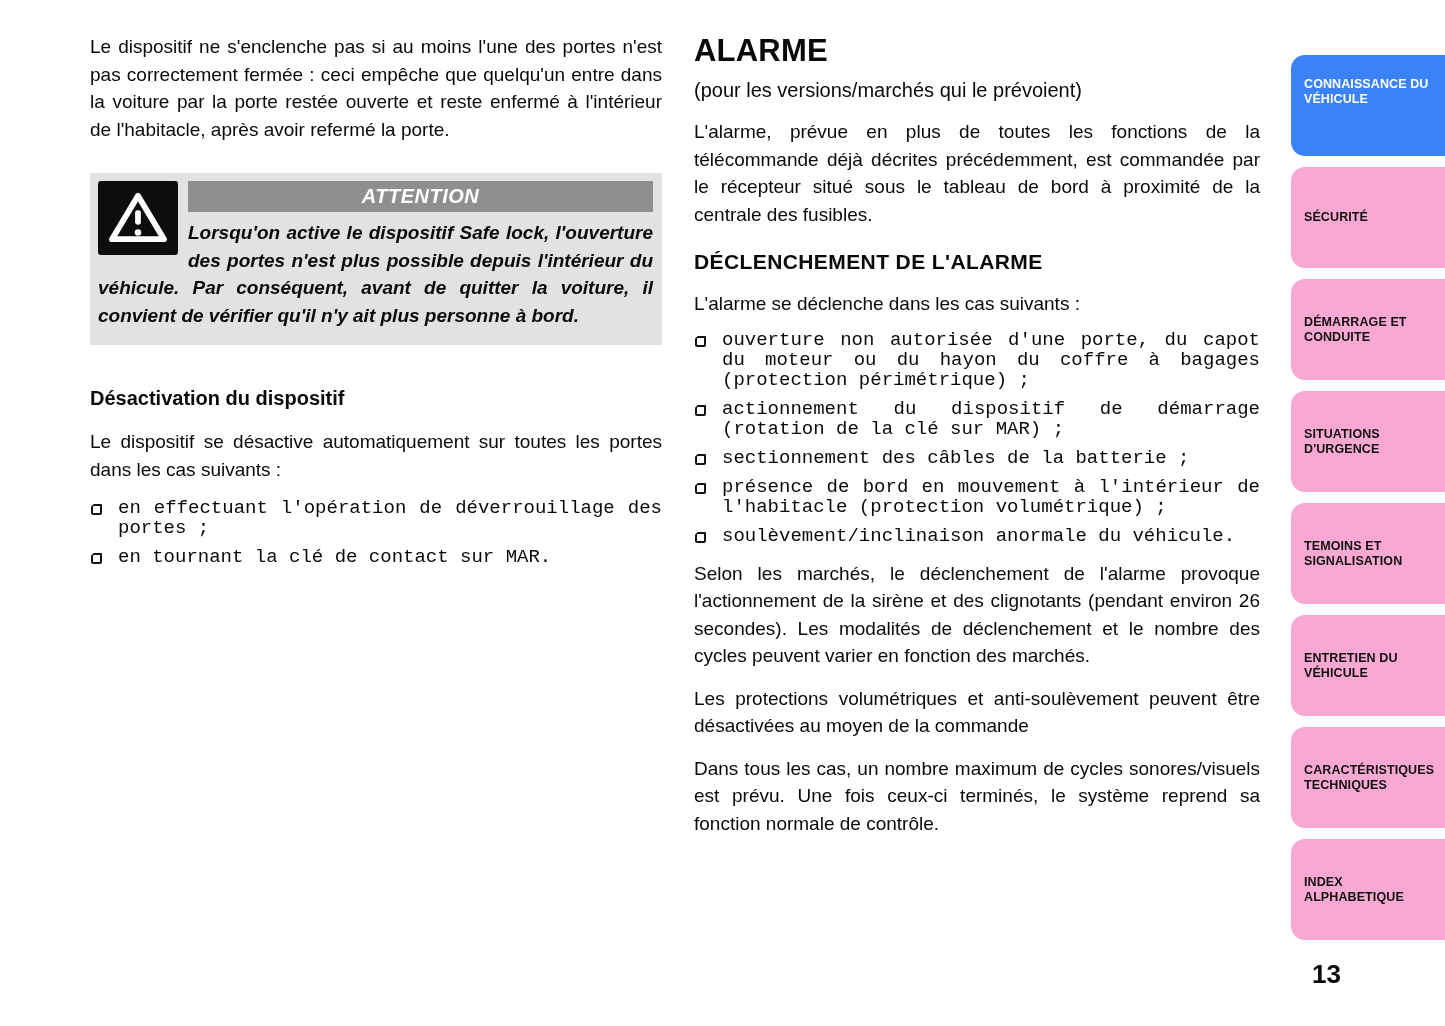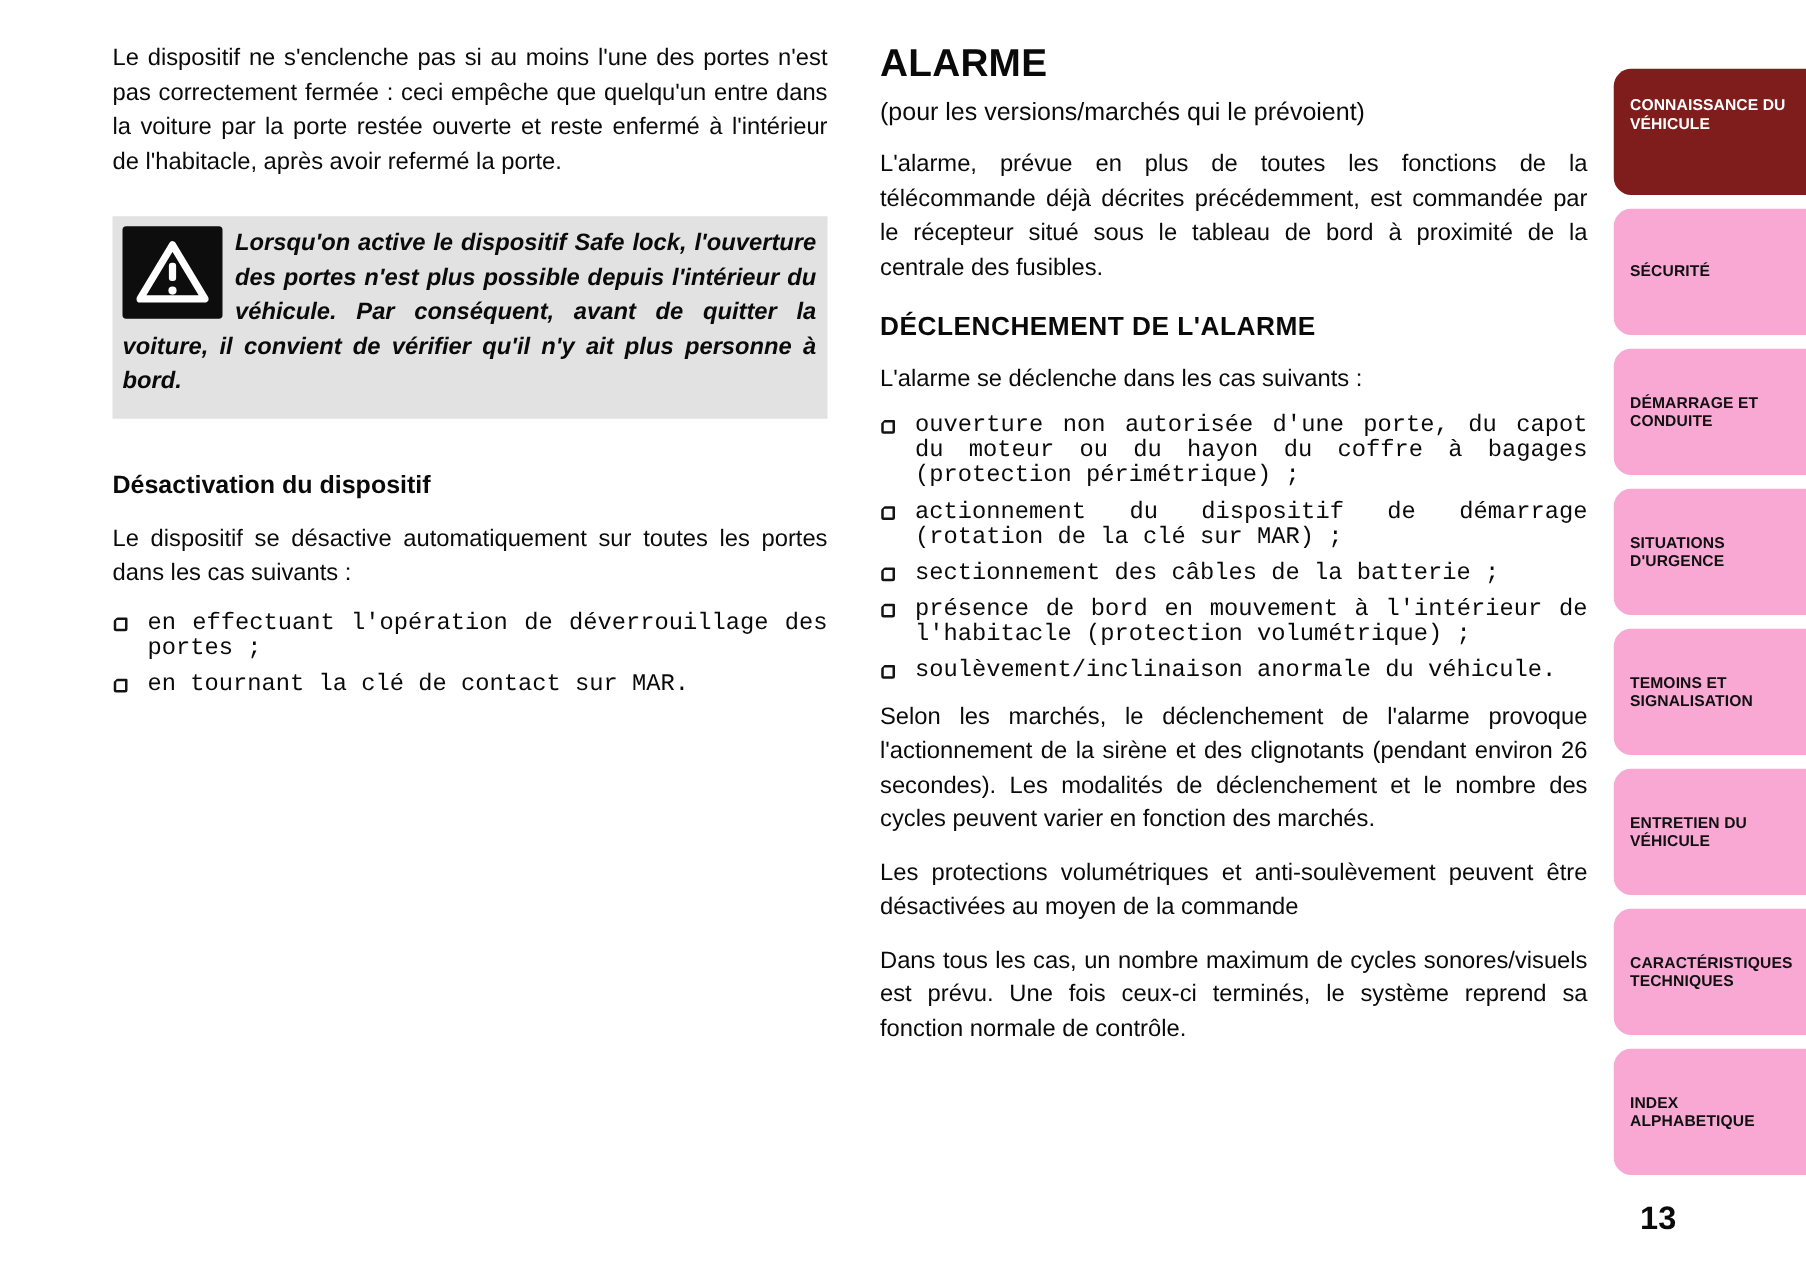--- a/index.html
+++ b/index.html
@@ -5,21 +5,21 @@
   * { box-sizing: border-box; }
   html,body { margin:0; padding:0; }
   body {
     width:1445px; height:1026px;
     background:#ffffff;
     font-family:"Liberation Sans", sans-serif;
     color:#0a0a0a;
     position:relative;
     overflow:hidden;
   }
-  .content { position:absolute; left:90px; top:33px; display:flex; gap:42px; }
+  .content { position:absolute; left:90px; top:33px; display:flex; gap:32px; }
   .col-left  { width:572px; }
   .col-right { width:566px; }
 
   p.body { font-size:19px; line-height:27.5px; margin:0 0 15px; text-align:justify; }
 
   
   .attention { background:#e2e2e2; margin:30px 0 42px; padding:8px 9px 16px 8px; }
   .attn-icon {
     float:left; width:80px; height:74px; background:#0d0d0d;
     display:flex; align-items:center; justify-content:center;
@@ -61,39 +61,42 @@
   .sidebar { position:absolute; right:0; top:55px; width:154px; }
   .tab {
     height:101px; margin-bottom:11px; background:#f9a8d4;
     border-radius:14px 0 0 14px;
     display:flex; align-items:center;
     padding:0 8px 0 13px;
     font-size:12.5px; font-weight:bold; line-height:15px; color:#101010;
     letter-spacing:0.1px;
     cursor:pointer;
   }
-  .tab.active { background:#7f1d1d; color:#ffffff; align-items:flex-start; padding-top:22px; }
+  .tab.active { background:#3b82f6; color:#ffffff; align-items:flex-start; padding-top:22px; }
 
   .page-number { position:absolute; right:104px; bottom:36px; font-size:26px; font-weight:bold; }
 </style>
 </head>
 <body>
 
 <div class="content">
 
   <div class="col-left">
     <p class="body">Le dispositif ne s'enclenche pas si au moins l'une des portes n'est pas correctement fermée : ceci empêche que quelqu'un entre dans la voiture par la porte restée ouverte et reste enfermé à l'intérieur de l'habitacle, après avoir refermé la porte.</p>
 
     <div class="attention">
       <div class="attn-icon">
         <svg width="58" height="52" viewBox="0 0 60 54" aria-hidden="true">
           <path d="M30 4 L57 49 L3 49 Z" fill="none" stroke="#ffffff" stroke-width="6" stroke-linejoin="round"></path>
           <rect x="27" y="19" width="6" height="15" rx="2.5" fill="#ffffff"></rect>
           <circle cx="30" cy="42" r="3.4" fill="#ffffff"></circle>
         </svg>
+      </div>
+      <div class="attn-header">
+        <span>ATTENTION</span>
       </div>
       <p class="attn-body">Lorsqu'on active le dispositif Safe lock, l'ouverture des portes n'est plus possible depuis l'intérieur du véhicule. Par conséquent, avant de quitter la voiture, il convient de vérifier qu'il n'y ait plus personne à bord.</p>
     </div>
 
     <h3 class="sub-heading">Désactivation du dispositif</h3>
     <p class="body">Le dispositif se désactive automatiquement sur toutes les portes dans les cas suivants :</p>
 
     <ul class="bullets">
       <li>
         <span class="sq"></span>

